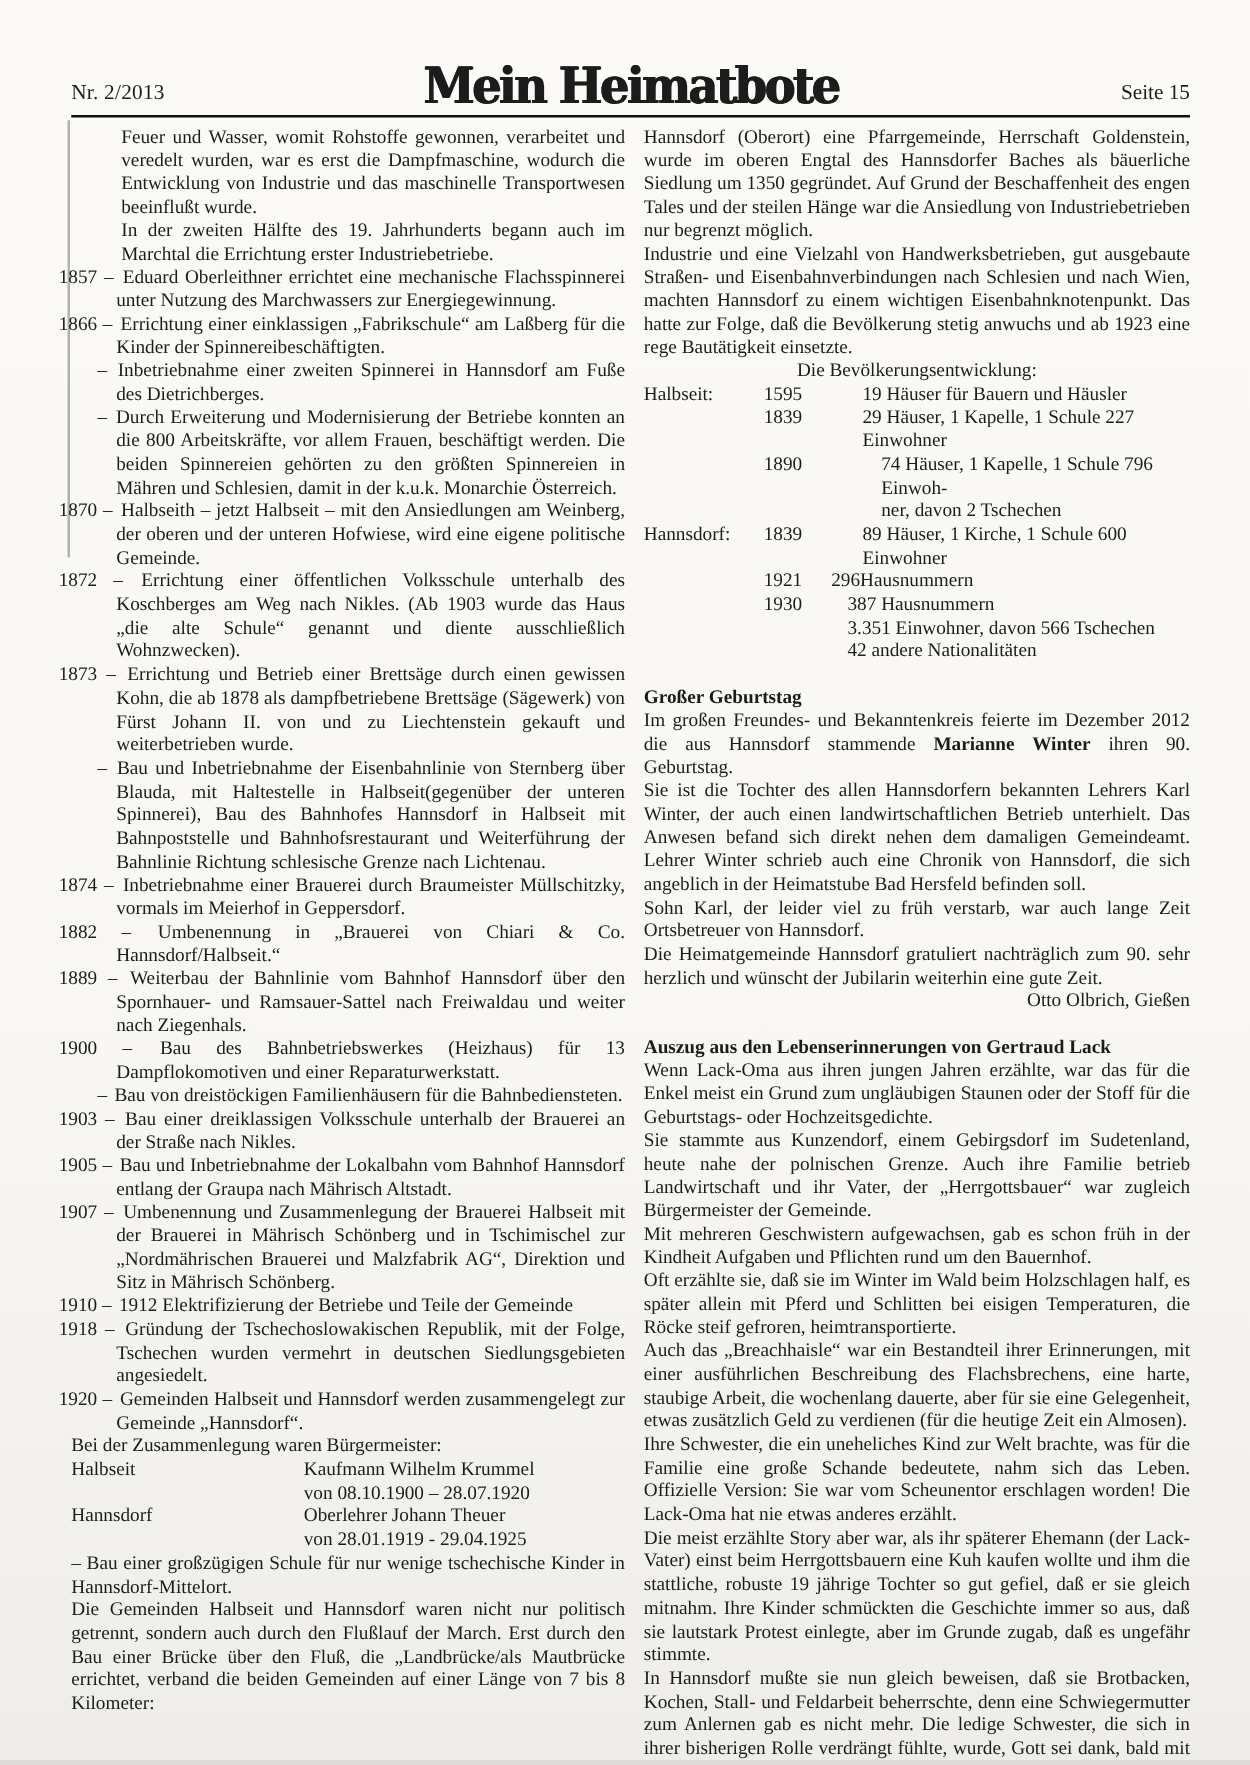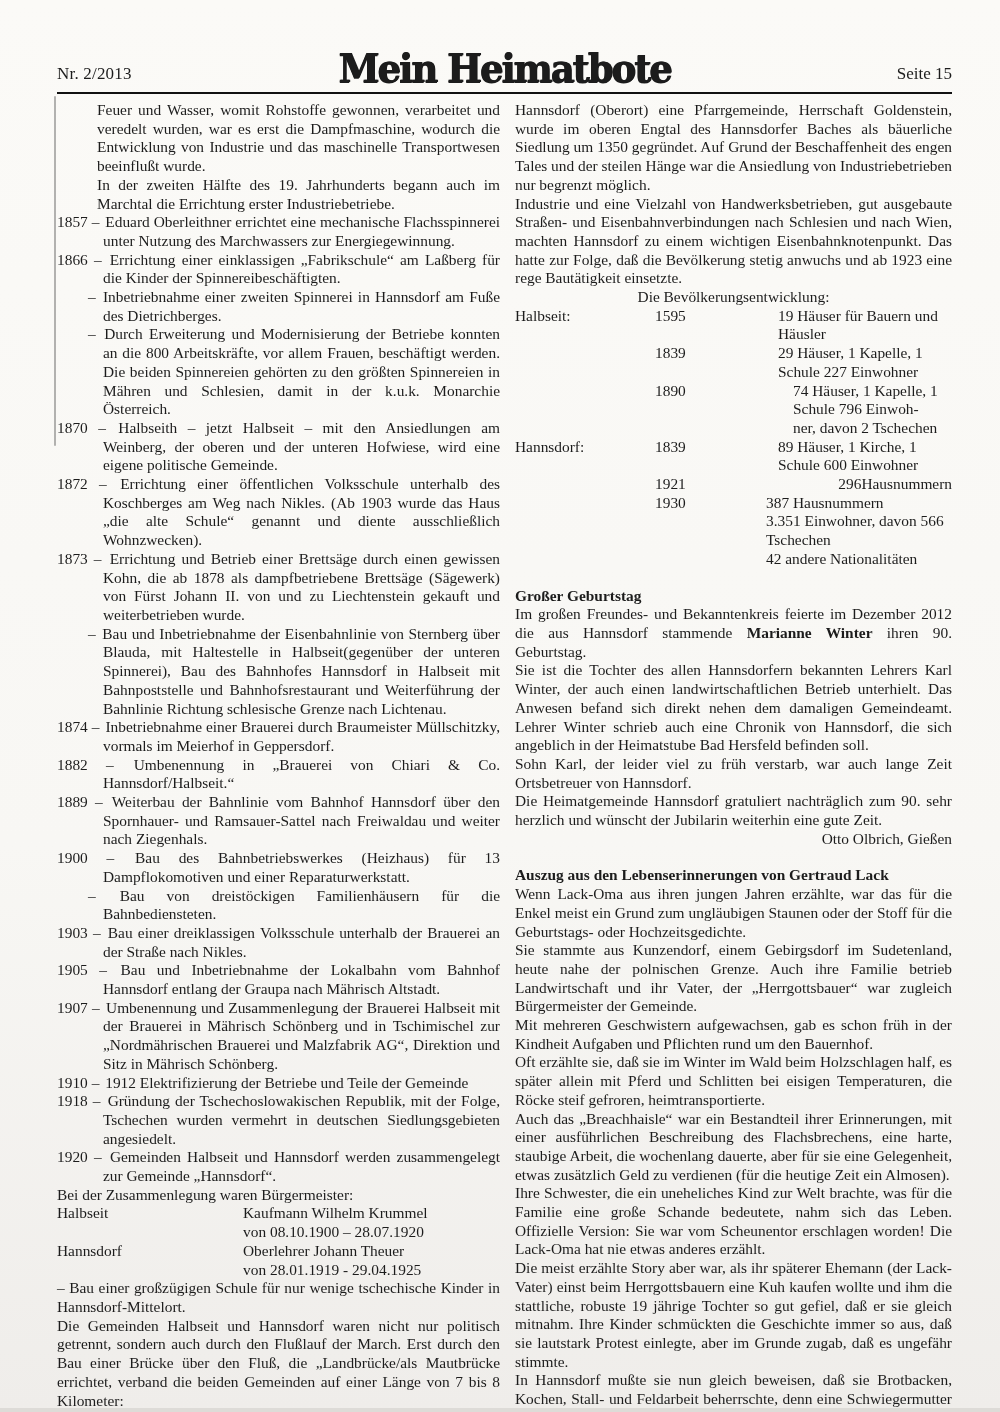--- a/index.html
+++ b/index.html
@@ -26,33 +26,33 @@
   }
   .rule{border-bottom:2px solid #111; margin-top:2px;}
   
   .cols{display:flex; gap:15px; margin-top:7px;}
   .col{width:440px; font-size:15.4px; line-height:18.7px; text-align:justify;}
   .col-l{width:443px;}
   .col-r{width:437px;}
   p.para{margin:0; padding:0;}
   .indent-block{margin-left:40px;}
   
-  .tl{padding-left:46px; text-indent:-46px;}
+  .tl{padding-left:36px; text-indent:-46px;}
   .tl.dash{text-indent:-15px;}
   .tl-label{padding-right:2px;}
   
   .mayor-row{display:flex; text-align:left;}
   .mayor-place{width:186px; flex-shrink:0;}
   
-  .pop-row{display:flex; text-align:left;gap:44px;}
+  .pop-row{display:flex; text-align:left;}
   .pop-place{width:96px; flex-shrink:0;}
   .pop-year{width:54px; flex-shrink:0;}
   .pop-val{flex:1; padding-left:25px;}
   .pop-val.v-wrap{padding-left:40px;}
-  .pop-val.v-haus{padding-left:0;text-align:right;}
+  .pop-val.v-haus{padding-left:0;}
   .pop-val.v-sub{padding-left:13px;}
   .heading{font-weight:bold; text-align:left;}
   .signature{text-align:right; } .gap-m{height:18px;}
   b{font-weight:bold;}
 </style>
 </head>
 <body>
 
 <div class="page">
   <div class="scan-artifact"></div>

